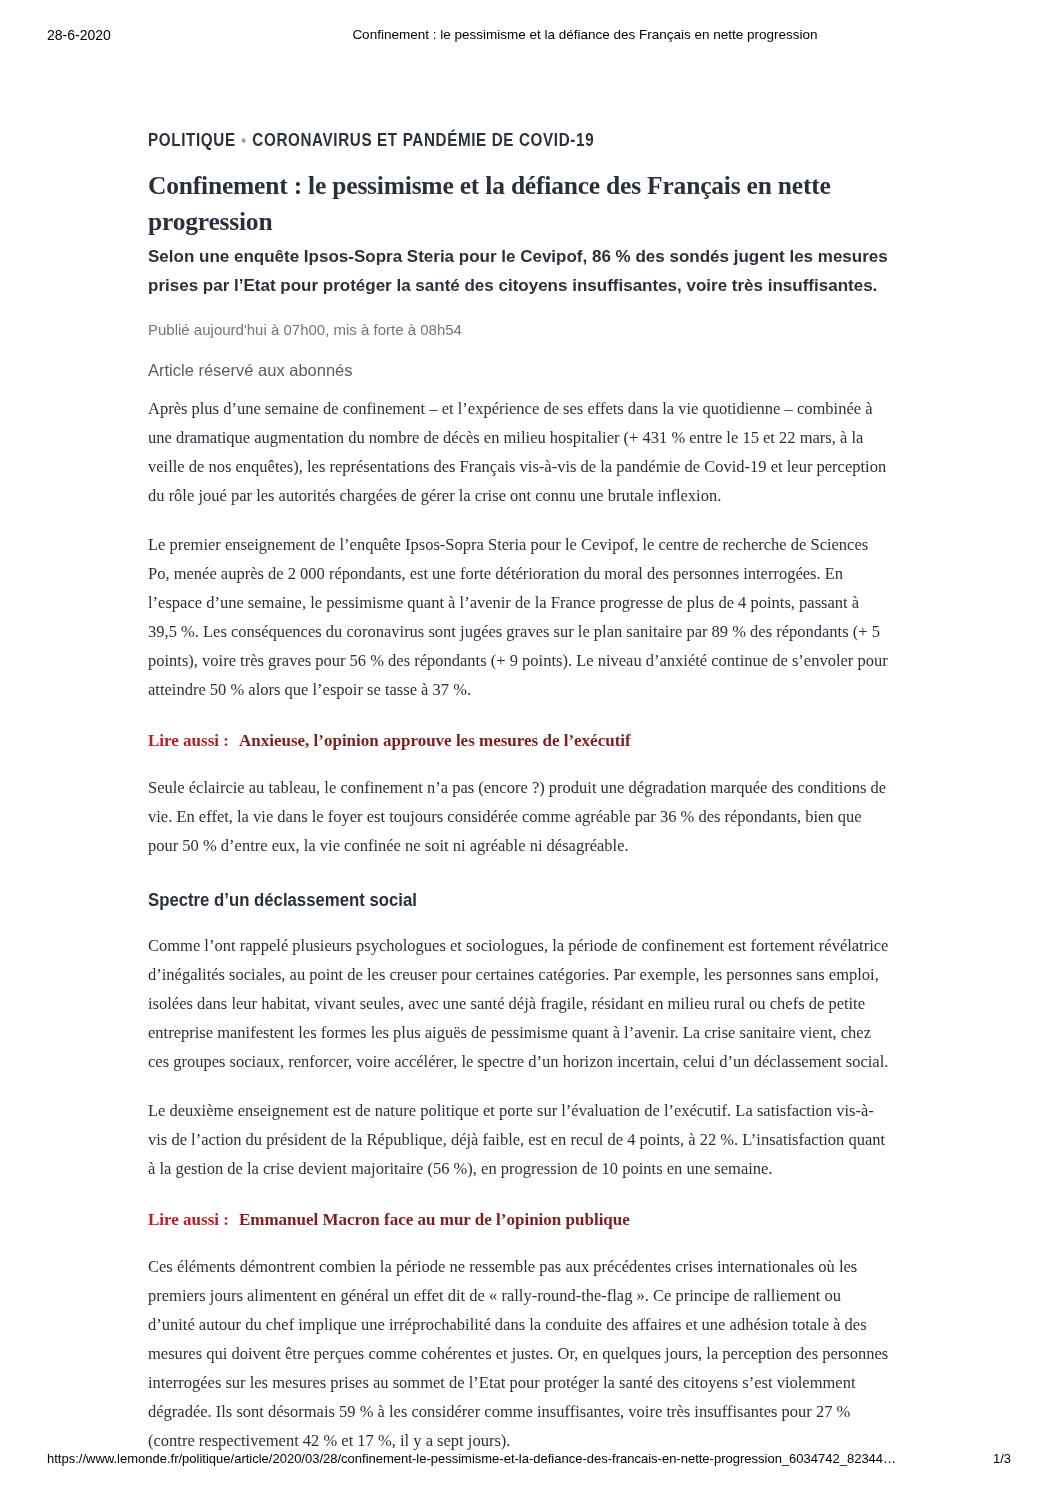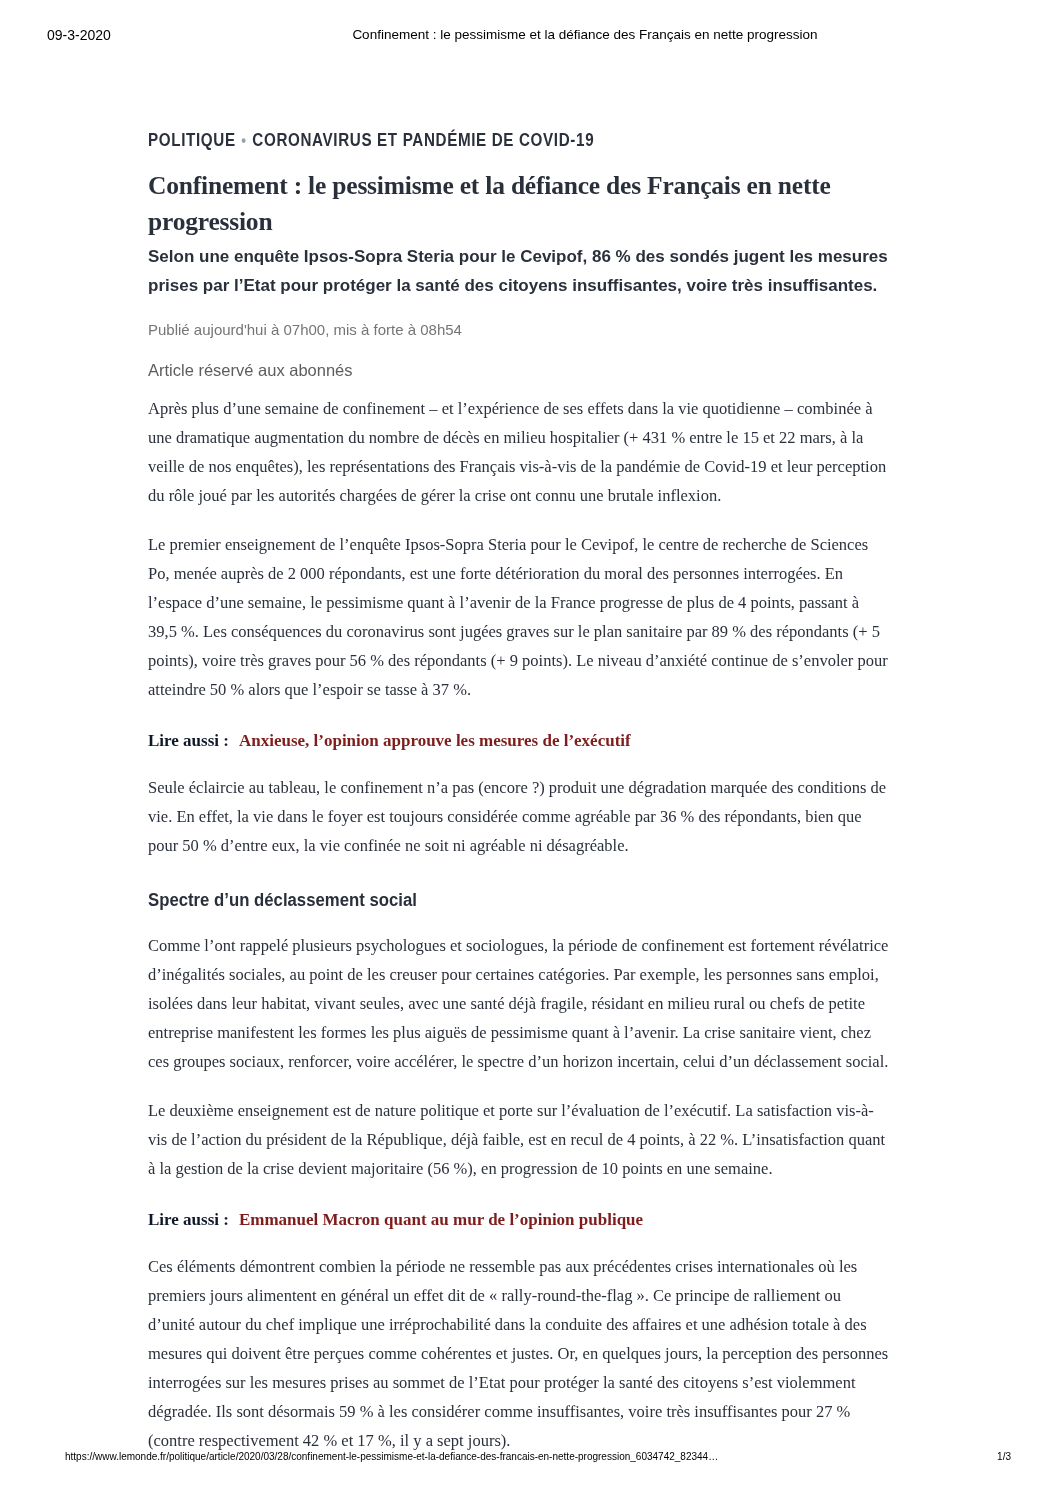--- a/index.html
+++ b/index.html
@@ -27,24 +27,24 @@
   .print-title {
     position: absolute;
     left: calc(50% + 56px);
     transform: translateX(-50%);
     top: 0;
     white-space: nowrap;
     font-size: 13.5px;
   }
   .print-footer {
     position: absolute;
-    left: 65px;
+    left: 47px;
     right: 47px;
     top: 1451px;
-    font-size: 10px;
+    font-size: 13px;
     color: #000000;
     display: flex;
     justify-content: space-between;
     align-items: flex-end;
   }
   .footer-url { white-space: nowrap; }
   .footer-page { white-space: nowrap; }
 
   
   .article {
@@ -109,21 +109,21 @@
   }
   .body.first { margin-top: 14px; }
 
   .readalso {
     margin-top: 25px;
     font-family: "Liberation Serif", "DejaVu Serif", serif;
     font-size: 17px;
     font-weight: 700;
     line-height: 24px;
   }
-  .ra-label { color: #0f172a; }
+  .ra-label { color: #b91c1c; }
   .ra-link { color: #7f1d1d; margin-left: 10px; text-decoration: none; cursor: pointer; }
 
   .subheading {
     margin-top: 30px;
     font-size: 18px;
     font-weight: 700;
     color: #2a303b;
   }
   .subheading .sub-inner {
     display: inline-block;
@@ -131,21 +131,21 @@
     transform-origin: left center;
     white-space: nowrap;
   }
 </style>
 </head>
 <body>
 
 <div class="page">
 
   <header class="print-header">
-    <span class="print-date">09-3-2020</span>
+    <span class="print-date">28-6-2020</span>
     <span class="print-title">Confinement : le pessimisme et la défiance des Français en nette progression</span>
   </header>
 
   <main class="article">
 
     <div class="category">
       <span class="cat-inner"><span>POLITIQUE</span><span class="cat-bullet">•</span><span>CORONAVIRUS ET PANDÉMIE DE COVID-19</span></span>
     </div>
 
     <h1 class="title">Confinement : le pessimisme et la défiance des Français en nette progression</h1>
@@ -168,21 +168,21 @@
 
     <h2 class="subheading">
       <span class="sub-inner">Spectre d’un déclassement social</span>
     </h2>
 
     <p class="body">Comme l’ont rappelé plusieurs psychologues et sociologues, la période de confinement est fortement révélatrice d’inégalités sociales, au point de les creuser pour certaines catégories. Par exemple, les personnes sans emploi, isolées dans leur habitat, vivant seules, avec une santé déjà fragile, résidant en milieu rural ou chefs de petite entreprise manifestent les formes les plus aiguës de pessimisme quant à l’avenir. La crise sanitaire vient, chez ces groupes sociaux, renforcer, voire accélérer, le spectre d’un horizon incertain, celui d’un déclassement social.</p>
 
     <p class="body">Le deuxième enseignement est de nature politique et porte sur l’évaluation de l’exécutif. La satisfaction vis-à-vis de l’action du président de la République, déjà faible, est en recul de 4 points, à 22 %. L’insatisfaction quant à la gestion de la crise devient majoritaire (56 %), en progression de 10 points en une semaine.</p>
 
     <p class="readalso">
-      <span class="ra-label">Lire aussi :</span><a class="ra-link">Emmanuel Macron quant au mur de l’opinion publique</a>
+      <span class="ra-label">Lire aussi :</span><a class="ra-link">Emmanuel Macron face au mur de l’opinion publique</a>
     </p>
 
     <p class="body">Ces éléments démontrent combien la période ne ressemble pas aux précédentes crises internationales où les premiers jours alimentent en général un effet dit de « rally-round-the-flag ». Ce principe de ralliement ou d’unité autour du chef implique une irréprochabilité dans la conduite des affaires et une adhésion totale à des mesures qui doivent être perçues comme cohérentes et justes. Or, en quelques jours, la perception des personnes interrogées sur les mesures prises au sommet de l’Etat pour protéger la santé des citoyens s’est violemment dégradée. Ils sont désormais 59 % à les considérer comme insuffisantes, voire très insuffisantes pour 27 % (contre respectivement 42 % et 17 %, il y a sept jours).</p>
 
   </main>
 
   <footer class="print-footer">
     <span class="footer-url">https://www.lemonde.fr/politique/article/2020/03/28/confinement-le-pessimisme-et-la-defiance-des-francais-en-nette-progression_6034742_82344…</span>
     <span class="footer-page">1/3</span>
   </footer>

